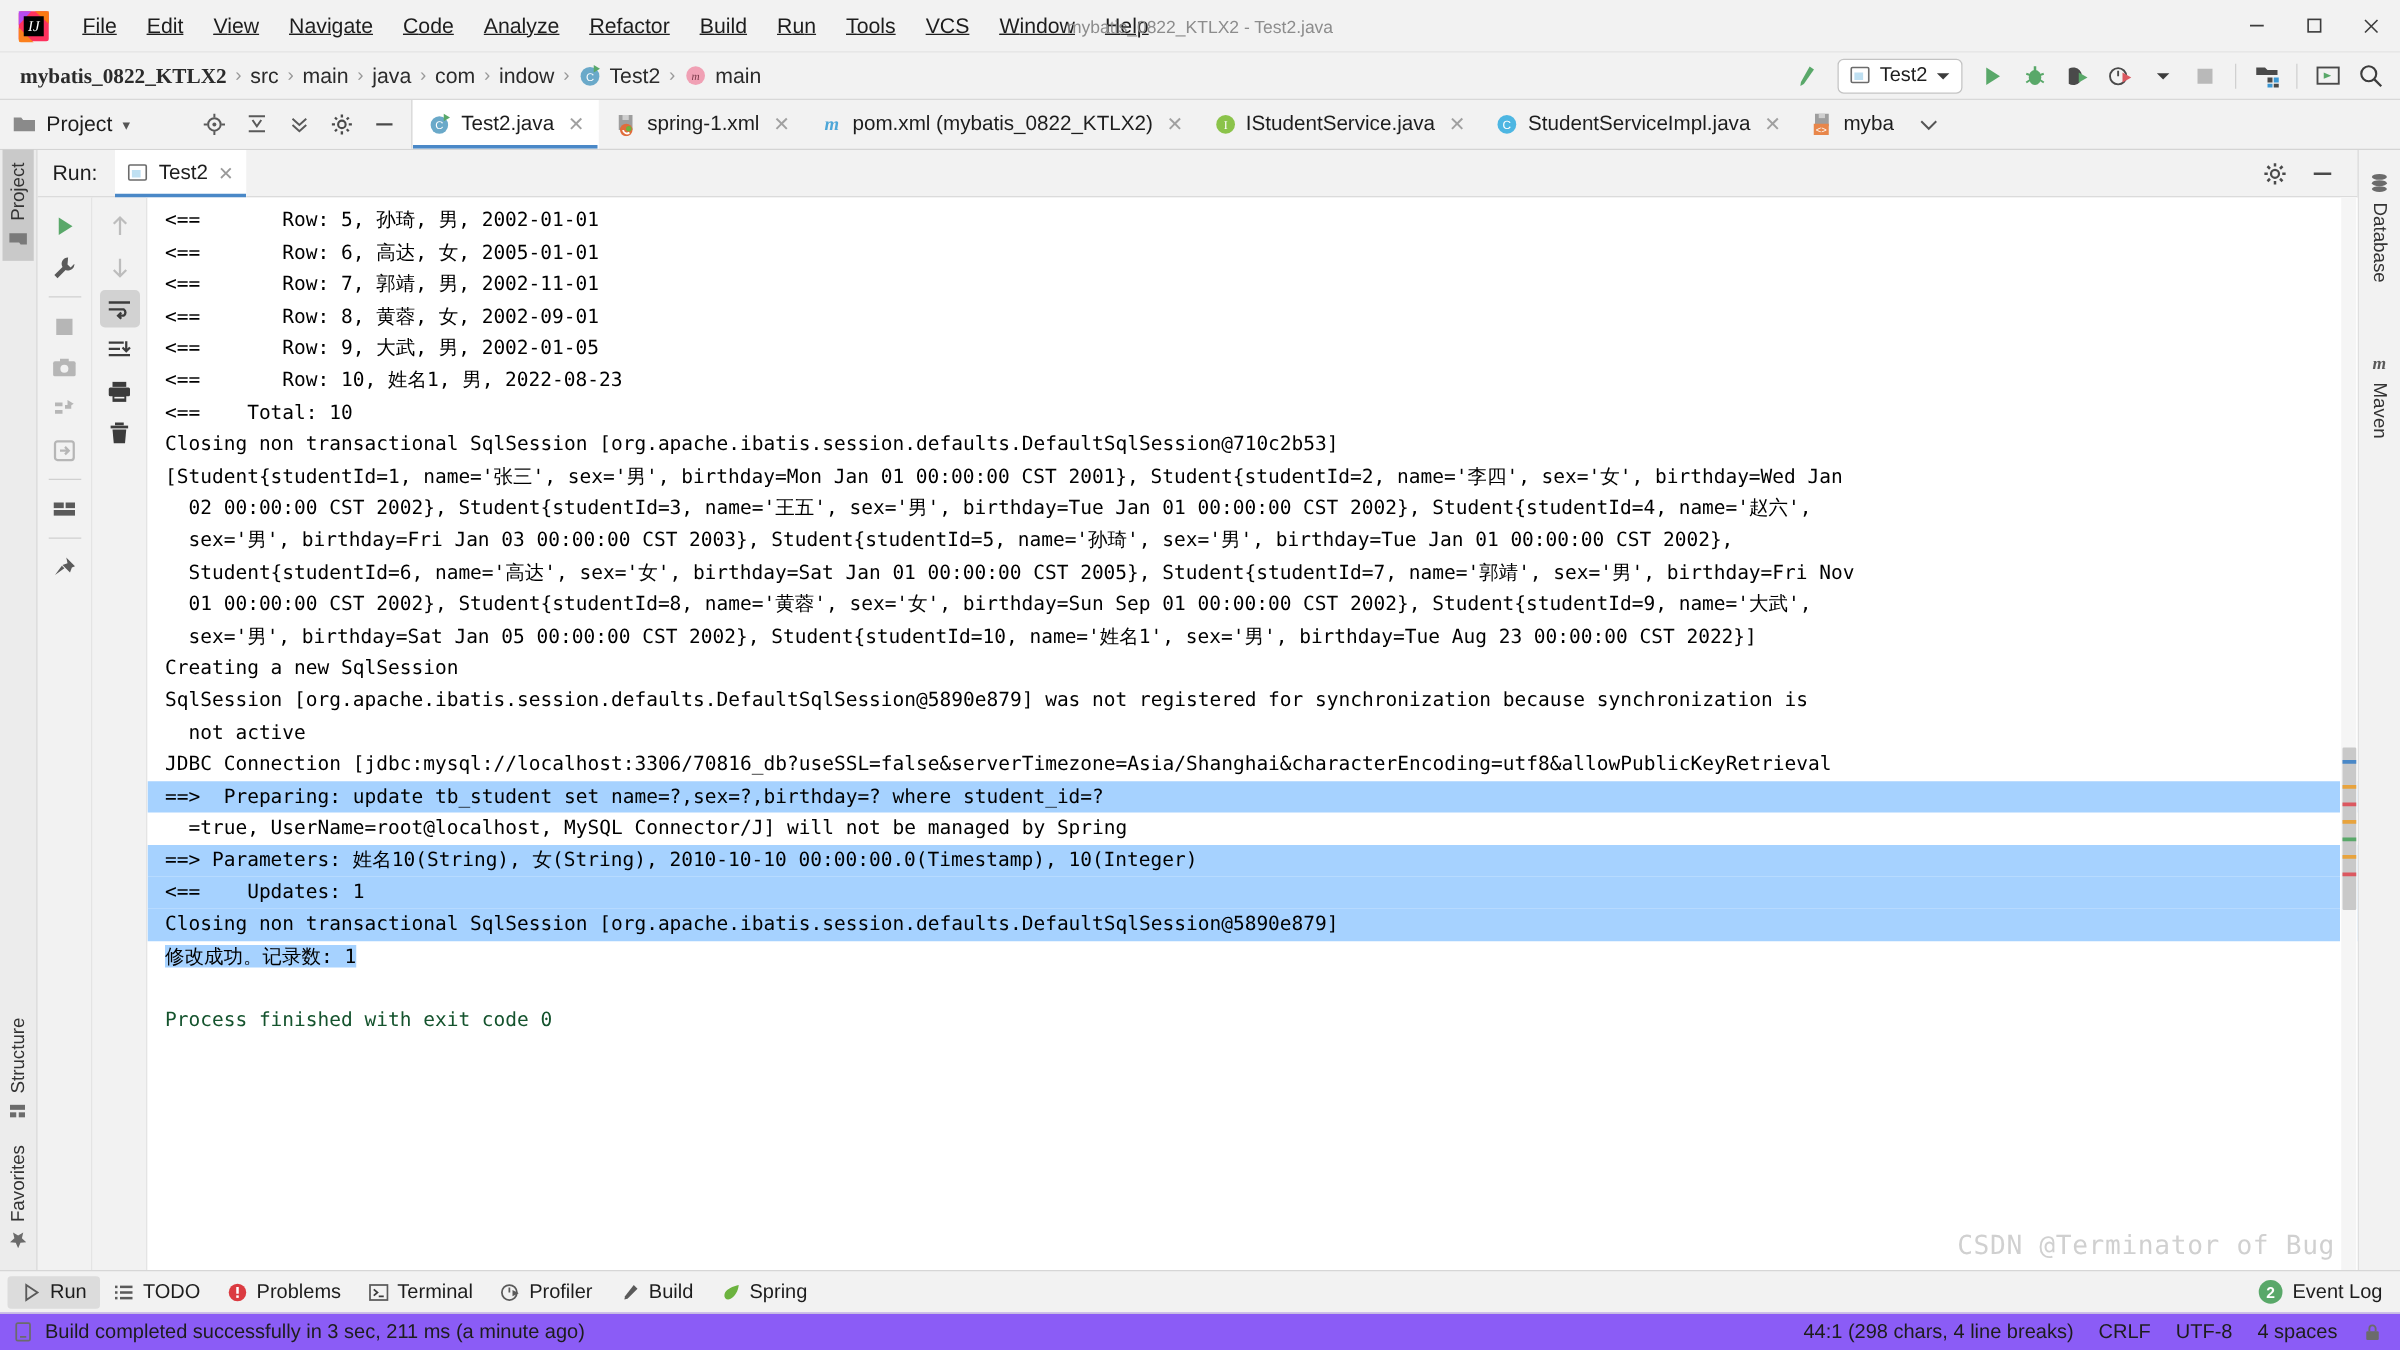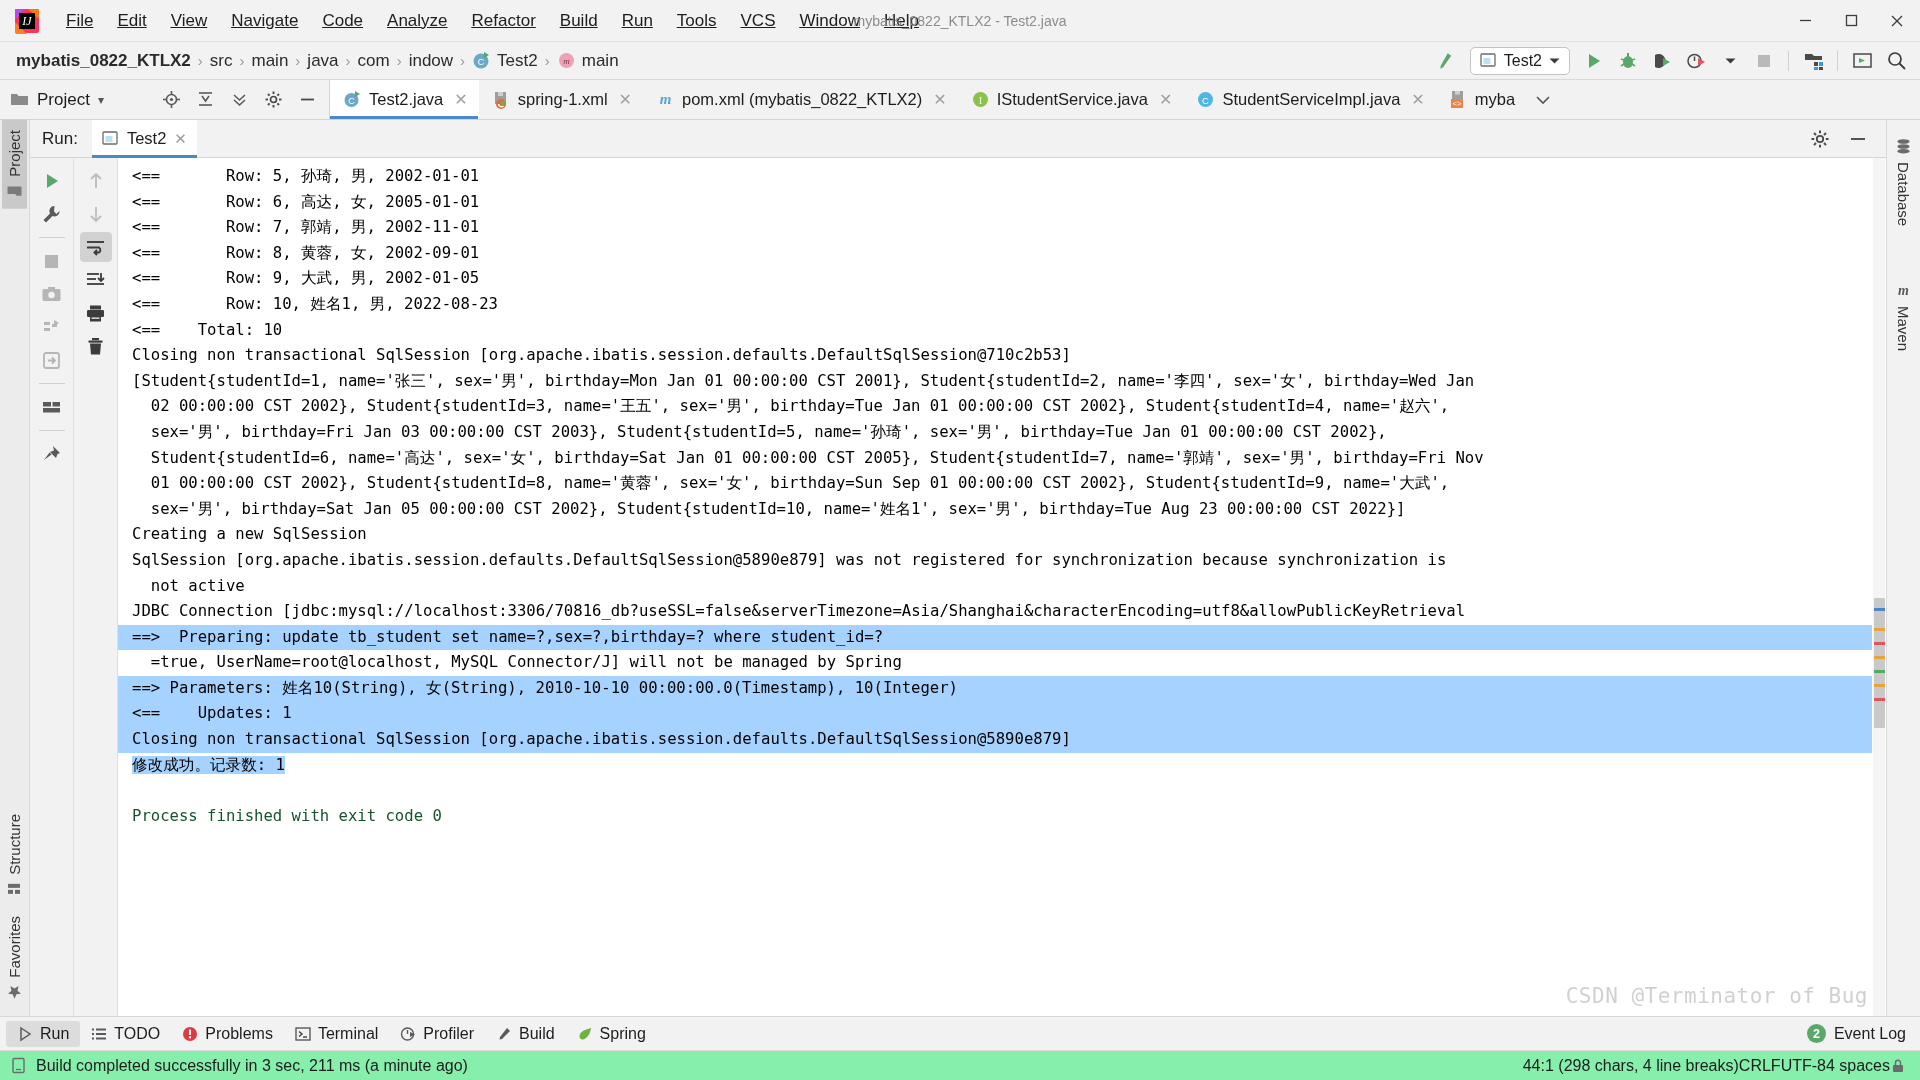--- a/index.html
+++ b/index.html
@@ -40,21 +40,21 @@
   }
 
   
   .navbar {
     height: 38px; flex: 0 0 38px;
     display: flex; align-items: center;
     background: #f2f2f2; border-bottom: 1px solid #d8d8d8;
     padding-left: 16px; padding-right: 8px;
   }
   .crumb { display: flex; align-items: center; font-size: 17px; color: #2b2b2b; white-space: nowrap; }
-  .crumb.bold { font-weight: bold; }
+  .crumb.bold { font-weight: bold; font-family: Liberation Serif, serif; }
   .crumb-sep { color: #999; margin: 0 7px; font-size: 15px; }
   .crumb-ico { margin-right: 6px; display: inline-flex; }
   .nav-right { margin-left: auto; display: flex; align-items: center; gap: 2px; }
   .runcfg {
     display: flex; align-items: center; gap: 7px;
     border: 1px solid #c3c3c3; border-radius: 5px; background: #fff;
     height: 28px; padding: 0 9px; font-size: 16px; margin-left: 8px; margin-right: 6px;
   }
   .tbtn { width: 32px; height: 30px; display: flex; align-items: center; justify-content: center; border-radius: 4px; }
   .vsep { width: 1px; height: 20px; background: #d0d0d0; margin: 0 6px; }
@@ -168,24 +168,24 @@
   .btab.active { background: #dcdcdc; }
   .bottom-right { margin-left: auto; display: flex; align-items: center; gap: 8px; padding-right: 14px; }
   .badge-green {
     width: 19px; height: 19px; border-radius: 50%; background: #59a869; color: #fff;
     font-size: 12.5px; display: flex; align-items: center; justify-content: center; font-weight: bold;
   }
 
   
   .statusbar {
     height: 30px; flex: 0 0 30px; display: flex; align-items: center;
-    background: #86efac; border-top: 1px solid #dcdcdc; padding: 0 14px 0 10px;
+    background: #8b5cf6; border-top: 1px solid #dcdcdc; padding: 0 14px 0 10px;
     font-size: 16px; color: #1d1d1d; position: relative;
   }
-  .status-right { margin-left: auto; display: flex; align-items: center; }
+  .status-right { margin-left: auto; display: flex; align-items: center; gap: 20px; }
   .sb-item { white-space: nowrap; }
 
   .icon { display: inline-flex; align-items: center; justify-content: center; }
 </style>
 </head>
 <body>
 
 <div class="app">
 
   <div class="titlebar">

